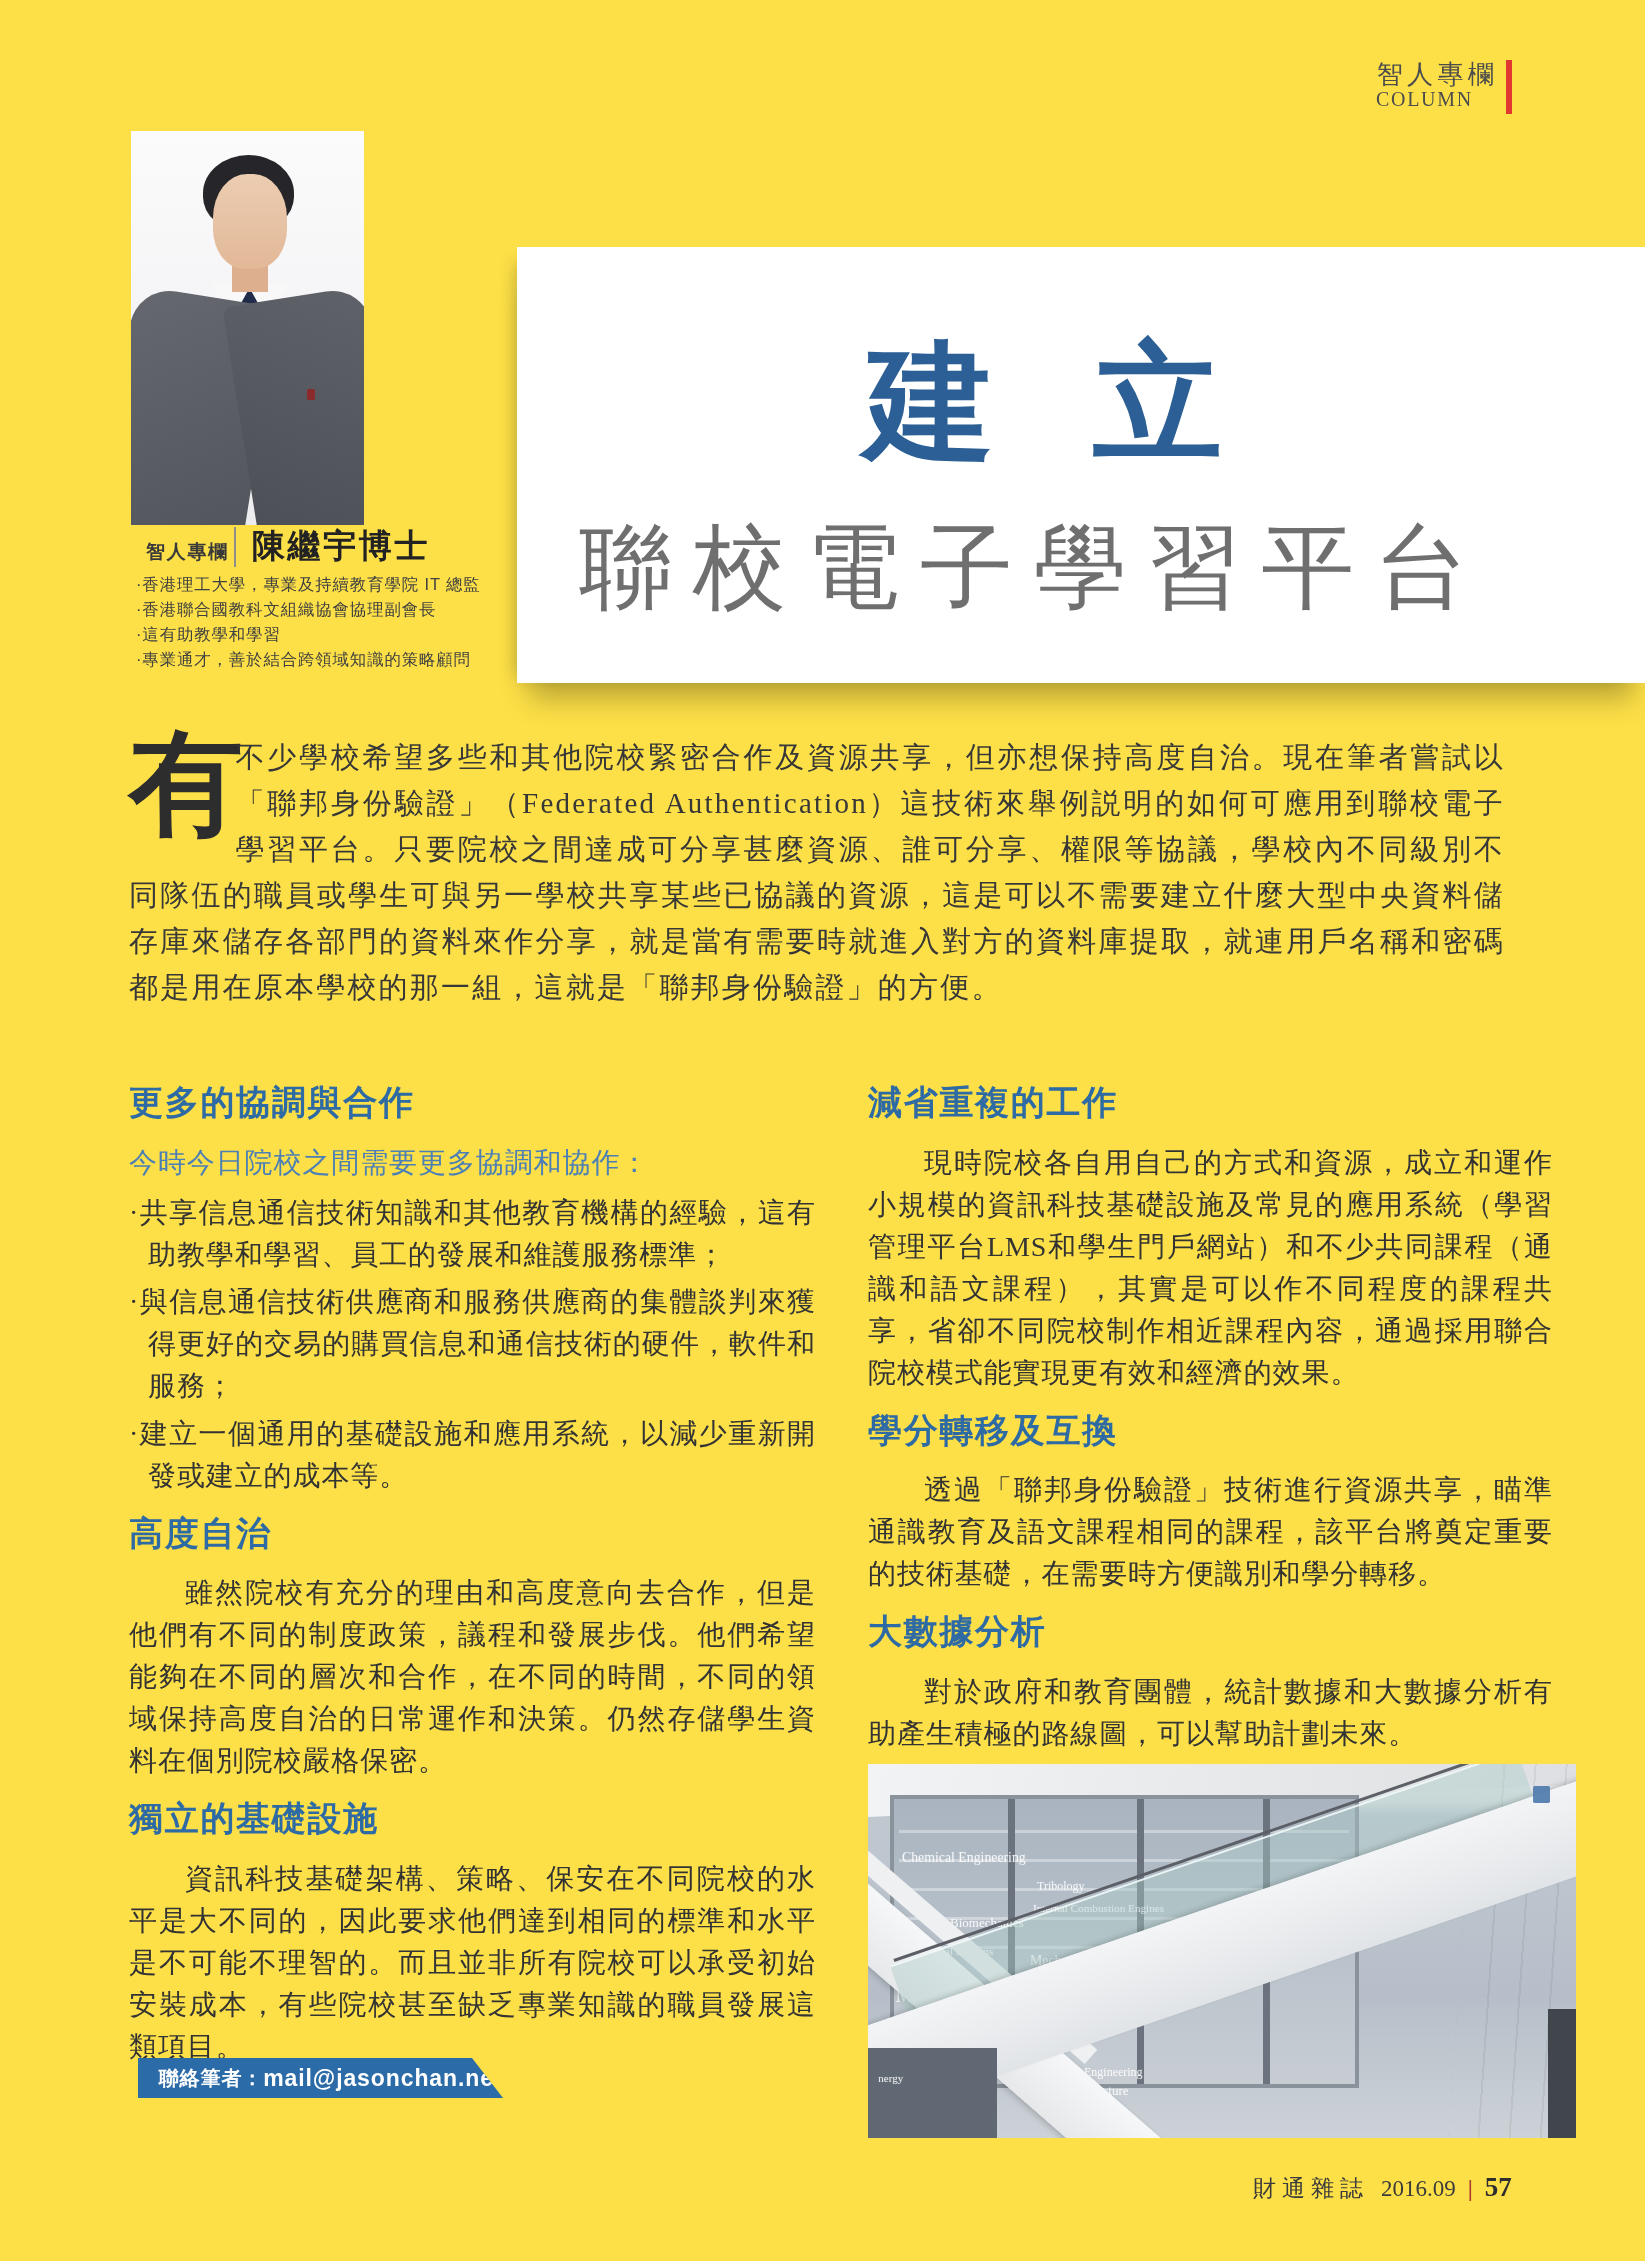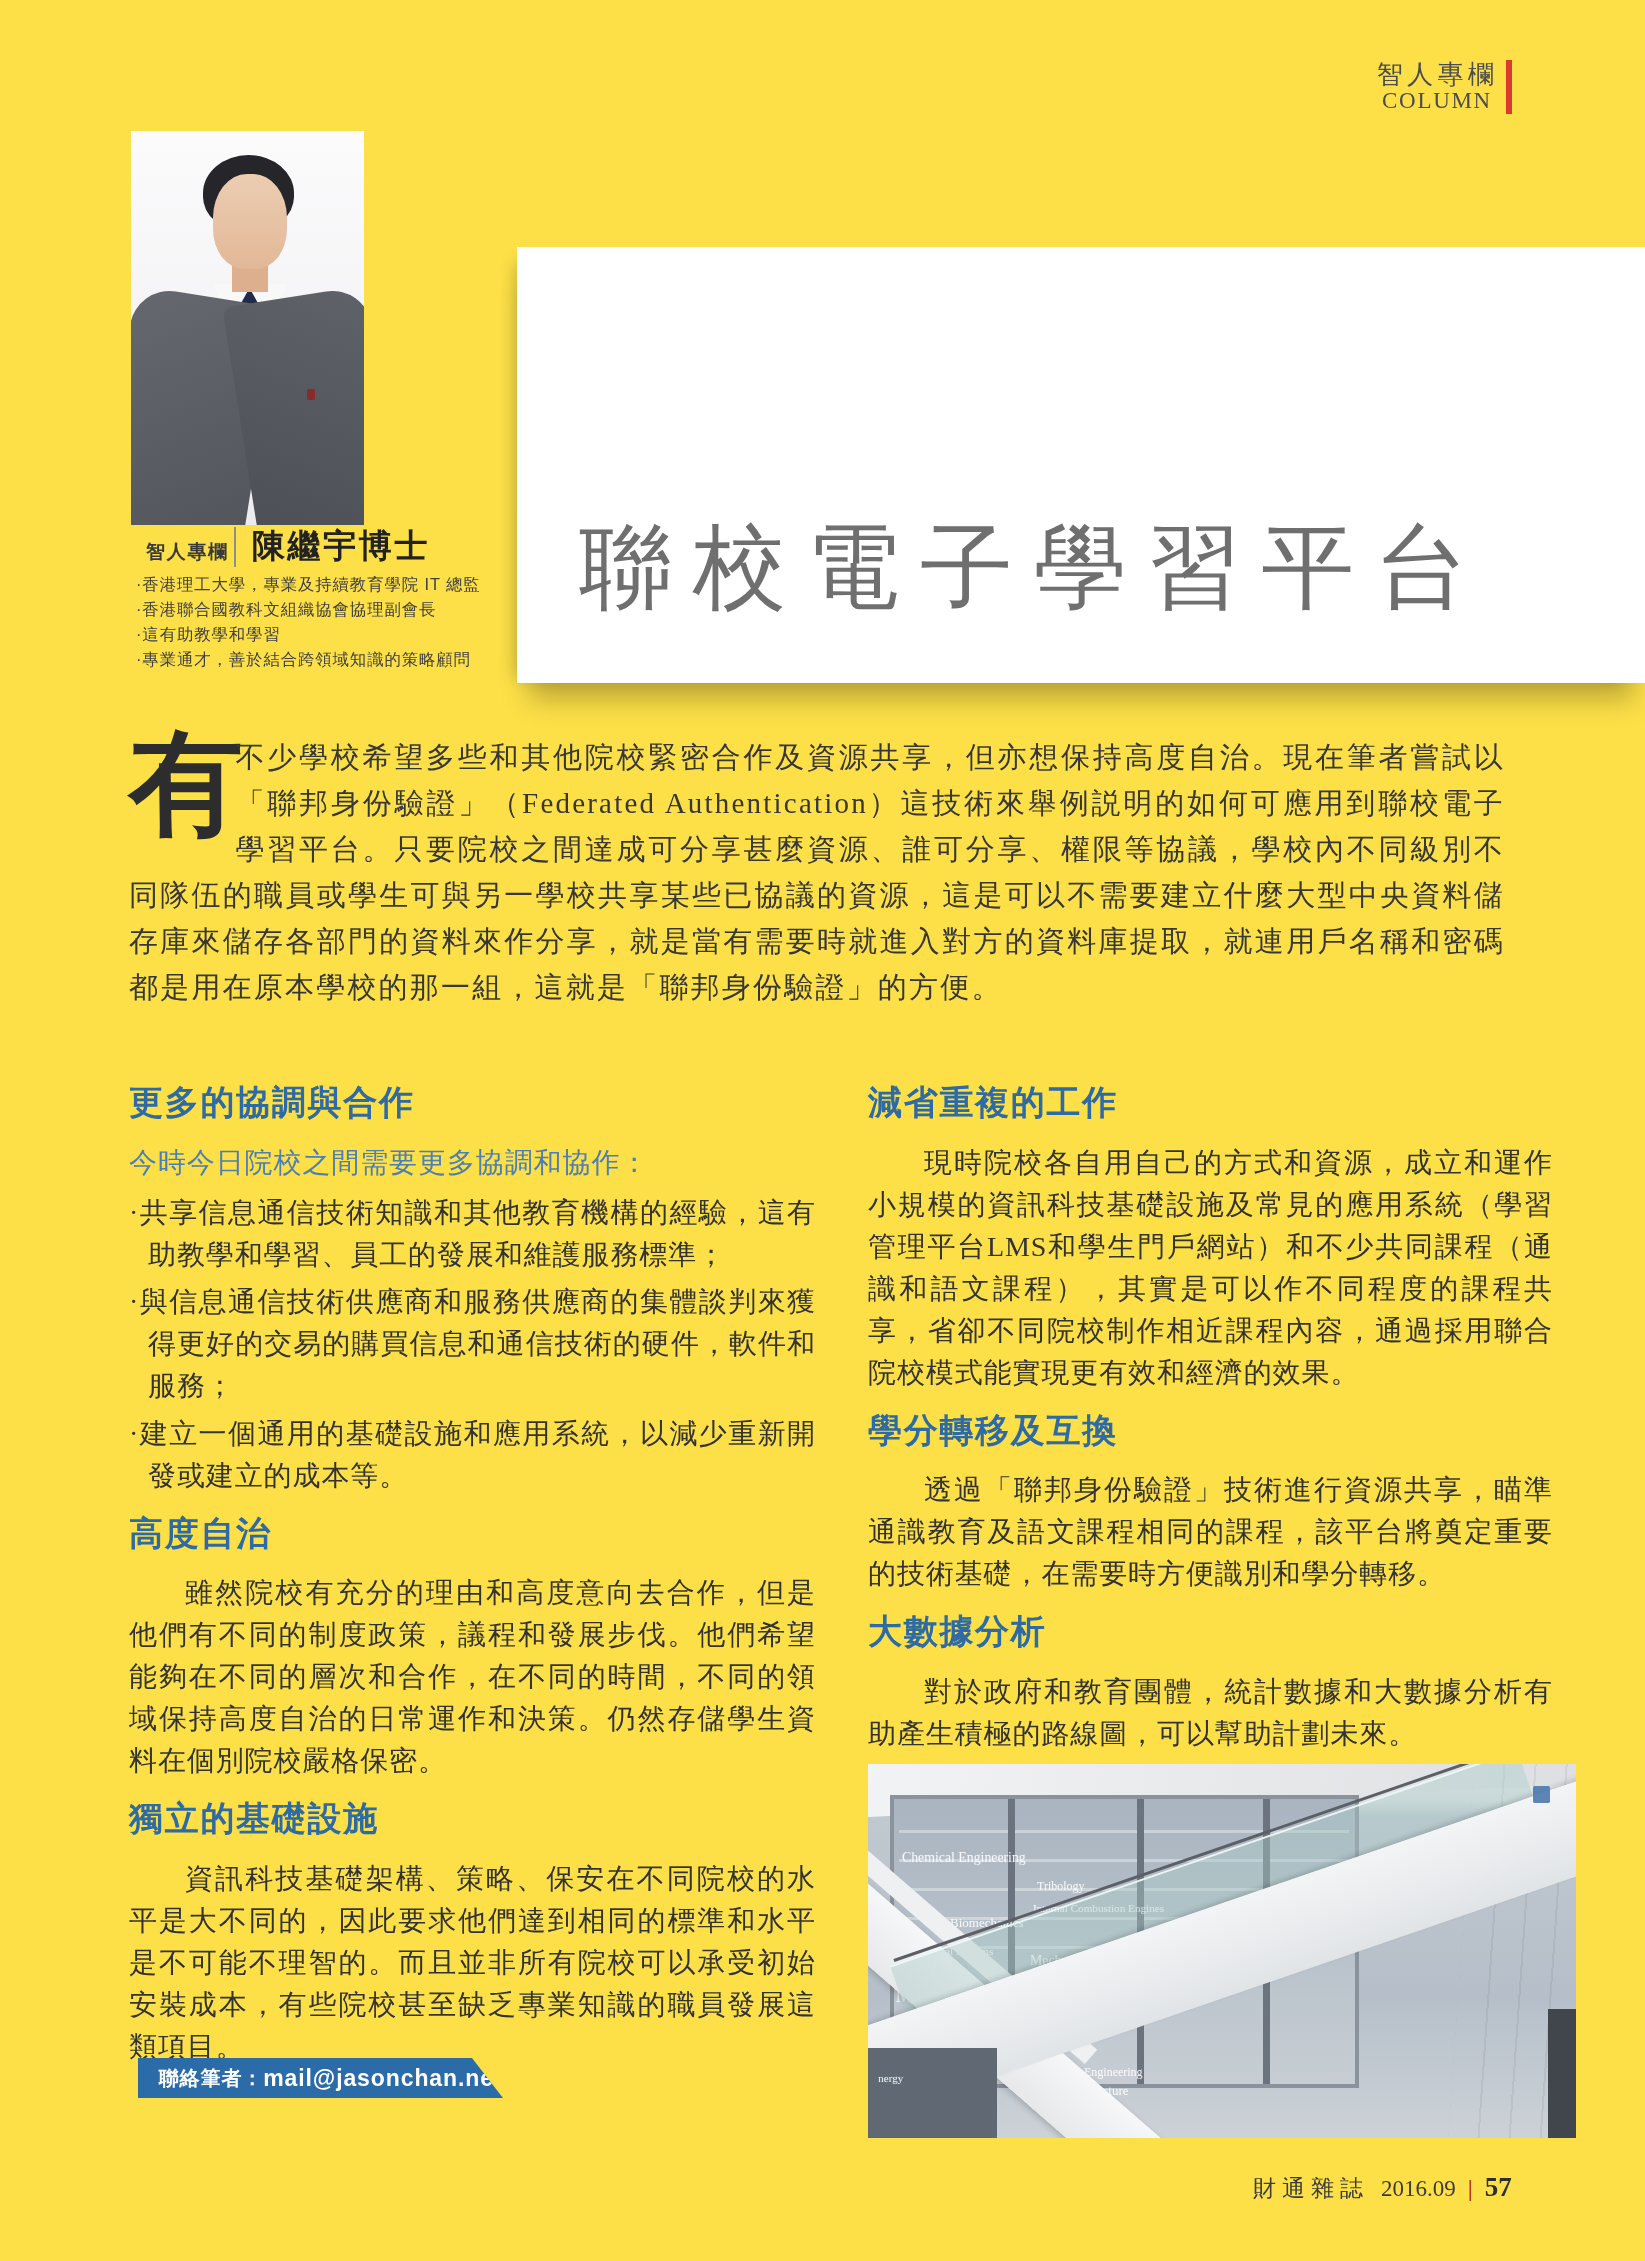--- a/index.html
+++ b/index.html
@@ -4,22 +4,22 @@
 <style>
   html,body{margin:0;padding:0;background:#e9e9e9;}
   .page{
     position:relative;width:1646px;height:2261px;margin:0 auto;
     background:#fde047;overflow:hidden;
     font-family:"Liberation Serif","DejaVu Serif",serif;color:#333;
   }
   
   .coltag-zh{position:absolute;left:1376px;top:57px;width:122px;text-align:right;
     font-size:26px;letter-spacing:4.3px;color:#4c4c4c;}
-  .coltag-en{position:absolute;left:1376px;top:88px;width:122px;text-align:center;
-    font-size:23px;letter-spacing:1.7px;color:#4c4c4c;}
+  .coltag-en{position:absolute;left:1376px;top:88px;width:122px;text-align:left;
+    font-size:20px;letter-spacing:1.7px;color:#4c4c4c;}
   .red-bar{position:absolute;left:1506px;top:60px;width:6px;height:54px;background:#e0382e;}
 
   
   .author-photo{position:absolute;left:131px;top:131px;width:233px;height:394px;
     background:linear-gradient(180deg,#fbfbfc 0%,#f3f3f5 60%,#ececef 100%);overflow:hidden;}
   .ap-hair{position:absolute;left:72px;top:24px;width:91px;height:76px;background:#26262a;
     border-radius:50% 50% 45% 45%;}
   .ap-face{position:absolute;left:82px;top:43px;width:74px;height:95px;
     background:linear-gradient(#eccdb2,#e2b897);border-radius:46% 46% 42% 42%;}
   .ap-neck{position:absolute;left:101px;top:127px;width:36px;height:34px;background:#ddaf8f;}
@@ -147,20 +147,21 @@
   <div class="cap-divider"></div>
   <div class="cap-name">陳繼宇博士</div>
   <div class="credentials">
     <div>·香港理工大學，專業及持續教育學院 IT 總監</div>
     <div>·香港聯合國教科文組織協會協理副會長</div>
     <div>·這有助教學和學習</div>
     <div>·專業通才，善於結合跨領域知識的策略顧問</div>
   </div>
 
   <div class="title-box"></div>
+  <div class="title-main">建立</div>
   <div class="title-sub">聯校電子學習平台</div>
 
   <div class="intro">
     <p>
       <span class="dropcap">有</span>
       <span>不少學校希望多些和其他院校緊密合作及資源共享，但亦想保持高度自治。現在筆者嘗試以「聯邦身份驗證」（Federated Authentication）這技術來舉例説明的如何可應用到聯校電子學習平台。只要院校之間達成可分享甚麼資源、誰可分享、權限等協議，學校內不同級別不同隊伍的職員或學生可與另一學校共享某些已協議的資源，這是可以不需要建立什麼大型中央資料儲存庫來儲存各部門的資料來作分享，就是當有需要時就進入對方的資料庫提取，就連用戶名稱和密碼都是用在原本學校的那一組，這就是「聯邦身份驗證」的方便。</span>
     </p>
   </div>
 
   <div class="col col-left">

